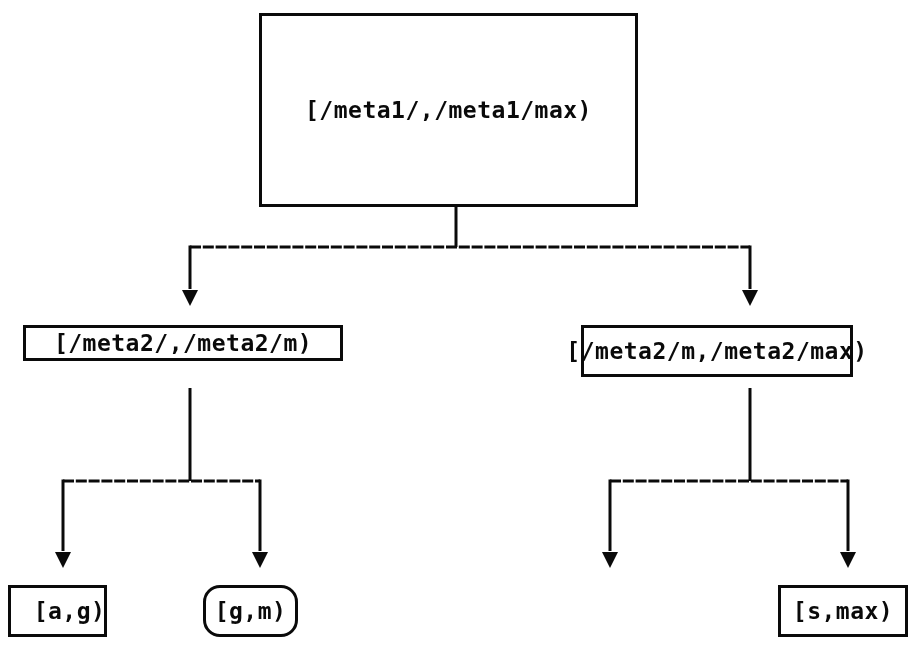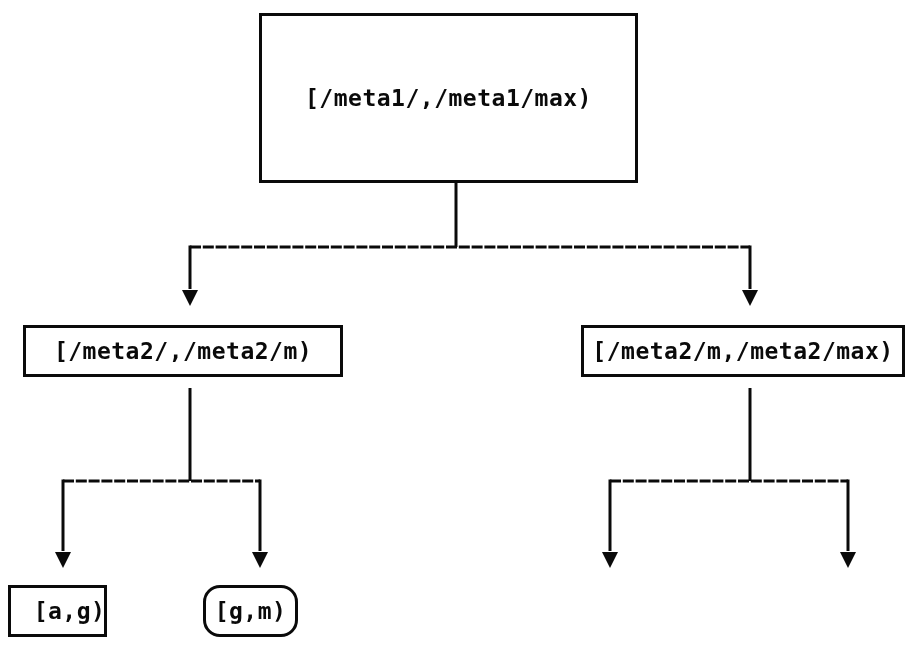--- a/index.html
+++ b/index.html
@@ -42,23 +42,23 @@
     background: #ffffff;
     display: flex;
     align-items: center;
     justify-content: center;
     color: #0a0a0a;
     font-weight: 700;
     font-size: 23px;
     white-space: nowrap;
     letter-spacing: 0.5px;
   }
-  #node-root        { left: 259px; top: 13px;  width: 379px; height: 170px; }
-  #node-meta2-low   { left: 23px;  top: 325px; width: 320px; height: 52px; }
-  #node-meta2-high  { left: 581px; top: 325px; width: 324px; height: 52px; }
+  #node-root        { left: 259px; top: 13px;  width: 379px; height: 194px; }
+  #node-meta2-low   { left: 23px;  top: 325px; width: 320px; height: 36px; }
+  #node-meta2-high  { left: 581px; top: 325px; width: 272px; height: 52px; }
   #node-leaf-ag     { left: 8px;   top: 585px; width: 99px;  height: 52px; padding-left: 24px; }
   #node-leaf-gm     { left: 203px; top: 585px; width: 95px;  height: 52px; border-radius: 17px; }
   #node-leaf-ms     { left: 553px; top: 585px; width: 97px;  height: 52px; }
   #node-leaf-smax   { left: 778px; top: 585px; width: 130px; height: 52px; }
 </style>
 </head>
 <body>
 
 <div class="canvas">
 
@@ -106,14 +106,17 @@
 
   <div class="node" id="node-leaf-ag">
     <span>[a,g)</span>
   </div>
 
   <div class="node" id="node-leaf-gm">
     <span>[g,m)</span>
   </div>
 
 
+  <div class="node" id="node-leaf-smax">
+    <span>[s,max)</span>
+  </div>
 
 </div>
 
 </body></html>

